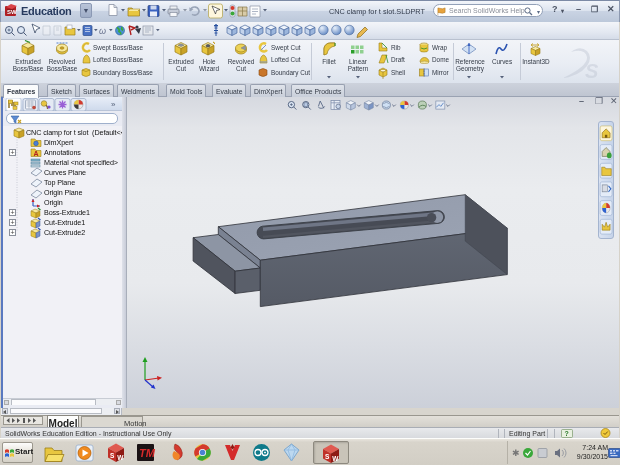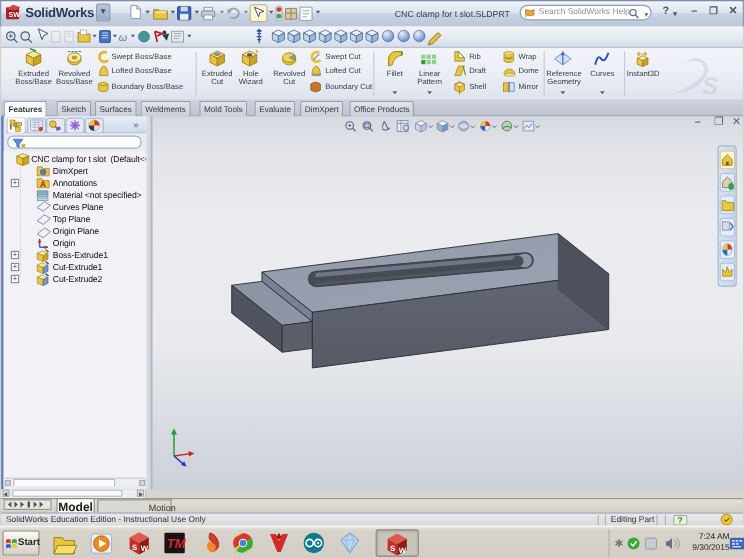--- a/index.html
+++ b/index.html
@@ -54,21 +54,21 @@
 </style></head>
 <body>
 <div id="app">
  <div id="titlebar">
   <svg class="swlogo" viewBox="0 0 14 14">
         <rect x="1" y="3" width="11" height="10" rx="1" fill="#b01f24"></rect>
         <path d="M2 4 L7 1 L13 3 L8 6 Z" fill="#d94348"></path>
         <path d="M3 6h7v5h-7z" fill="#8e181c"></path>
         <text x="3" y="11" font-size="6" fill="#fff" font-weight="bold">SW</text>
       </svg>
-  <span id="swname">SolidWorks</span>
+  <span id="swname">Education</span>
   <div id="swdd">▼</div>
   <div id="tbicons">
    <svg width="165" height="16" viewBox="0 0 165 16" style="position:absolute;left:103px;top:2px;">
     <g>
      <path d="M5 1.5 h5 l3 3 v8 h-8 z" fill="#fdfdfd" stroke="#8a93a5" stroke-width="0.8"></path>
      <path d="M10 1.5 v3 h3" fill="none" stroke="#8a93a5" stroke-width="0.8"></path>
      <path d="M17 6 l2 2.5 l2 -2.5" fill="#55617a"></path>
      <path d="M24 5 h4 l1.5 2 h6 v6 h-11.5 z" fill="#e8c63f" stroke="#9a7d1a" stroke-width="0.7"></path>
      <path d="M24 8 l2 -2 h10 l-2 2" fill="#f7e9a0" stroke="#9a7d1a" stroke-width="0.5"></path>
      <path d="M38 6 l2 2.5 l2 -2.5" fill="#55617a"></path>

